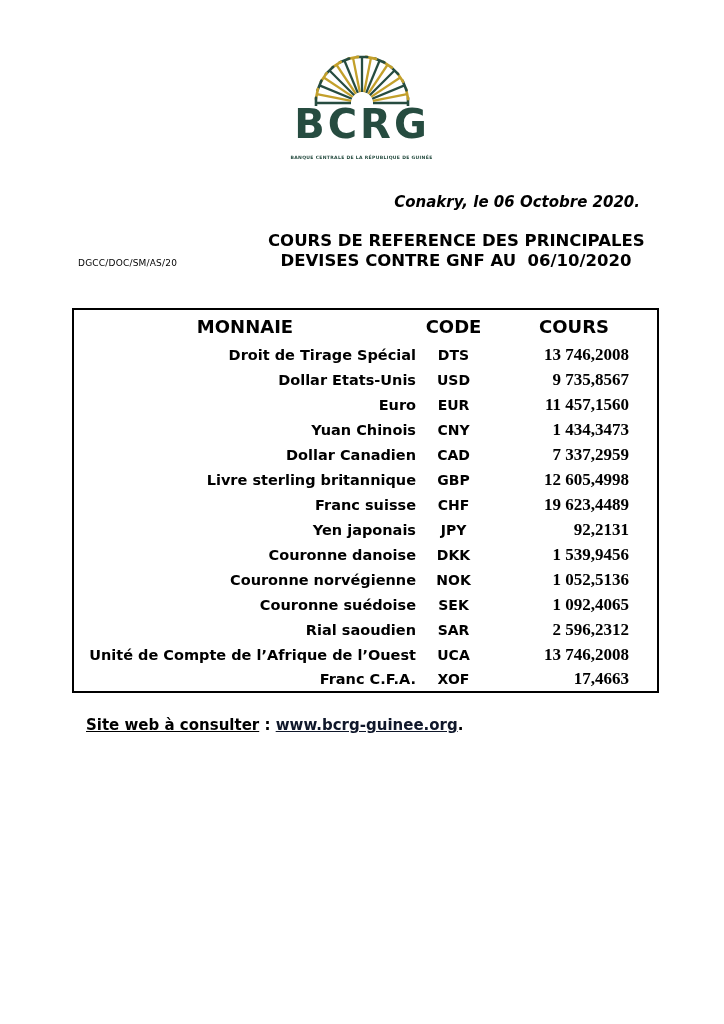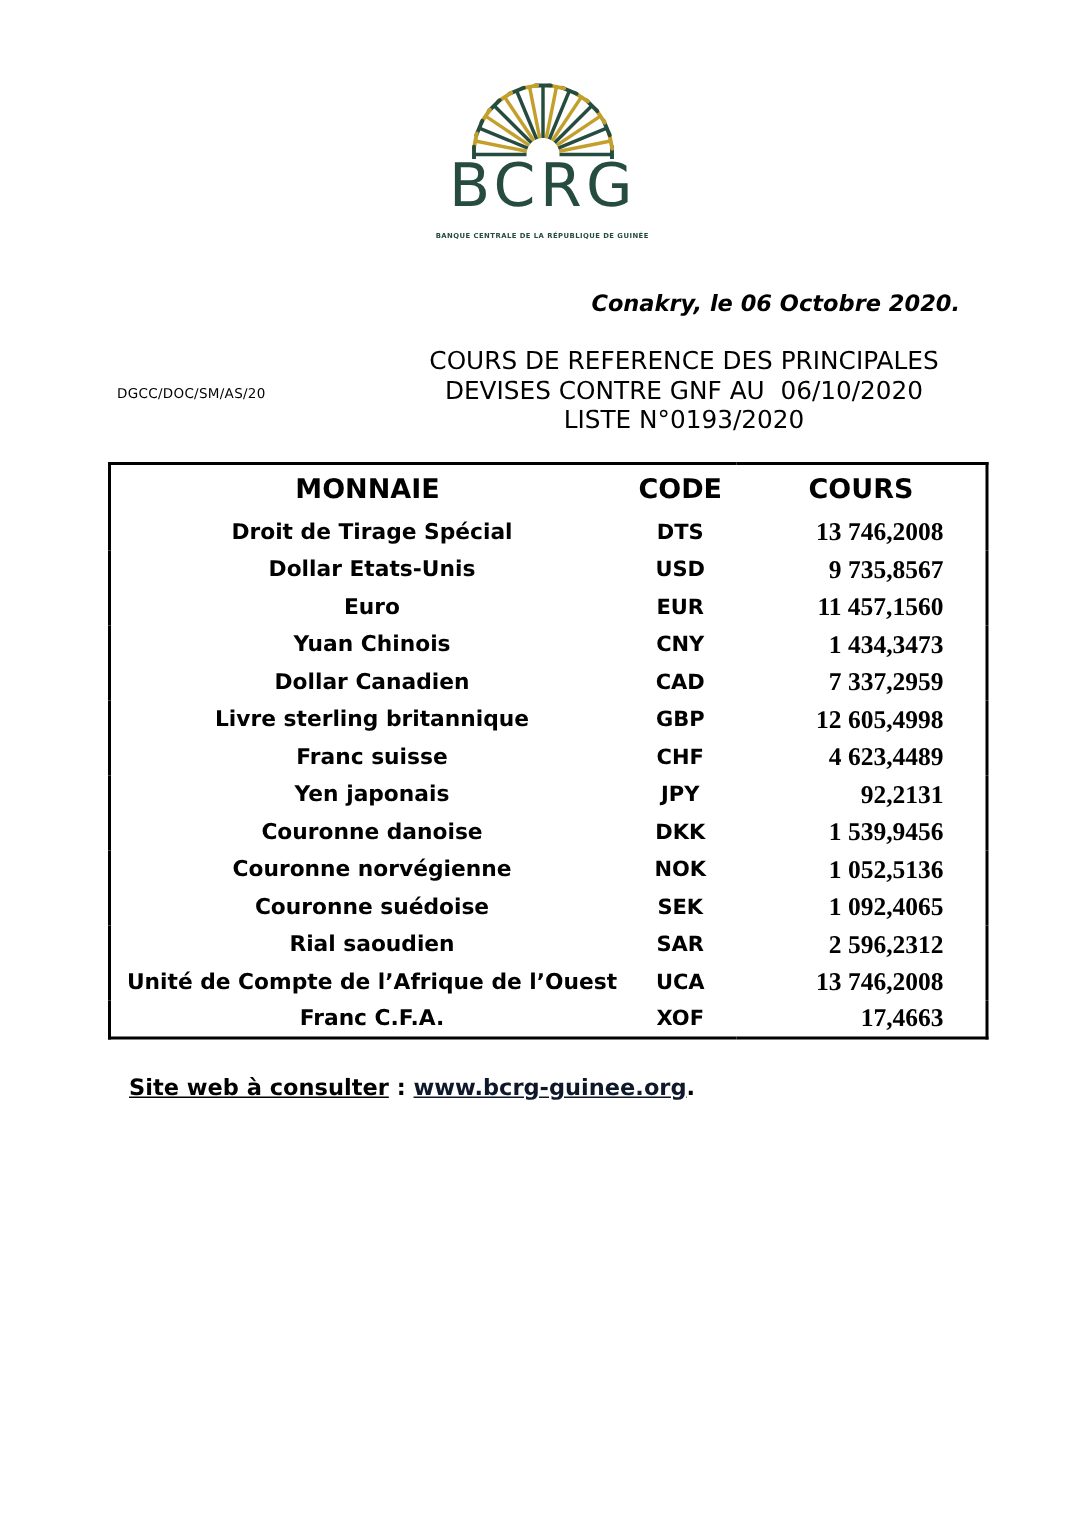--- a/index.html
+++ b/index.html
@@ -19,21 +19,21 @@
   .logo {
     position: absolute;
     top: 46px;
     left: 0;
     right: 0;
     text-align: center;
   }
   .logo svg { display: block; margin: 0 auto; }
   .logo-title {
     font-size: 40px;
-    font-weight: normal;
+    font-weight: bold;
     letter-spacing: 3px;
     line-height: 40px;
     margin-top: -2px;
   }
   .logo-subtitle-wrap { margin-top: 1px; }
   .logo-subtitle {
     display: inline-block;
     font-size: 6px;
     font-weight: bold;
     letter-spacing: 0.4px;
@@ -62,21 +62,21 @@
     font-weight: normal;
     letter-spacing: 0.2px;
   }
   .title-block {
     position: absolute;
     left: 268px;
     top: 231px;
     width: 376px;
     text-align: center;
     font-size: 16.5px;
-    font-weight: normal;
+    font-weight: bold;
     line-height: 19.5px;
   }
   .title-line { white-space: pre; }
 
   
   table.rates {
     position: absolute;
     left: 72px;
     top: 308px;
     width: 585px;
@@ -92,21 +92,21 @@
     height: 33px;
     text-align: center;
     vertical-align: middle;
   }
   th.h-monnaie { width: 343px; }
   th.h-code  { width: 75px;  border-left: 2px solid #000; border-right: 2px solid #000; }
   th.h-cours { width: 167px; }
   td.c-name {
     font-size: 14.5px;
     font-weight: bold;
-    text-align: center;
+    text-align: right;
     padding-left: 6px;
     height: 25px;
     vertical-align: middle;
     white-space: nowrap;
   }
   td.c-code {
     font-size: 14px;
     font-weight: bold;
     text-align: center;
     border-left: 2px solid #000;
@@ -183,21 +183,20 @@
     </div>
   </div>
 
   <div class="dateline">Conakry, le 06 Octobre 2020.</div>
 
   <div class="ref">DGCC/DOC/SM/AS/20</div>
 
   <div class="title-block">
     <div class="title-line">COURS DE REFERENCE DES PRINCIPALES</div>
     <div class="title-line">DEVISES CONTRE GNF AU  06/10/2020</div>
-    <div class="title-line">LISTE N°0193/2020</div>
   </div>
 
   <table class="rates">
     <thead>
       <tr>
         <th class="h-cell h-monnaie">MONNAIE</th>
         <th class="h-cell h-code">CODE</th>
         <th class="h-cell h-cours">COURS</th>
       </tr>
     </thead>
@@ -234,21 +233,21 @@
 
     <tr>
       <td class="c-name">Livre sterling britannique</td>
       <td class="c-code">GBP</td>
       <td class="c-cours">12 605,4998</td>
     </tr>
 
     <tr>
       <td class="c-name">Franc suisse</td>
       <td class="c-code">CHF</td>
-      <td class="c-cours">4 623,4489</td>
+      <td class="c-cours">19 623,4489</td>
     </tr>
 
     <tr>
       <td class="c-name">Yen japonais</td>
       <td class="c-code">JPY</td>
       <td class="c-cours">92,2131</td>
     </tr>
 
     <tr>
       <td class="c-name">Couronne danoise</td>

